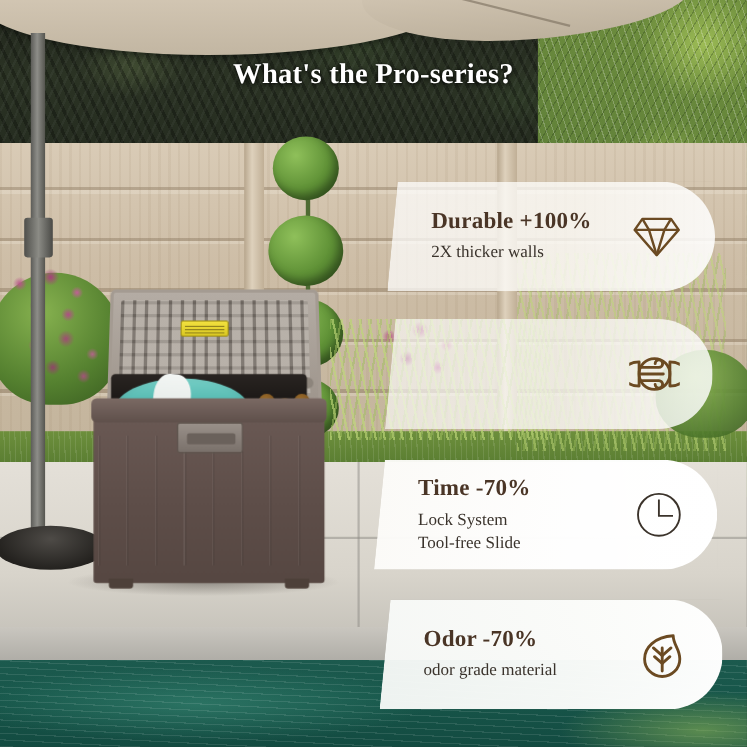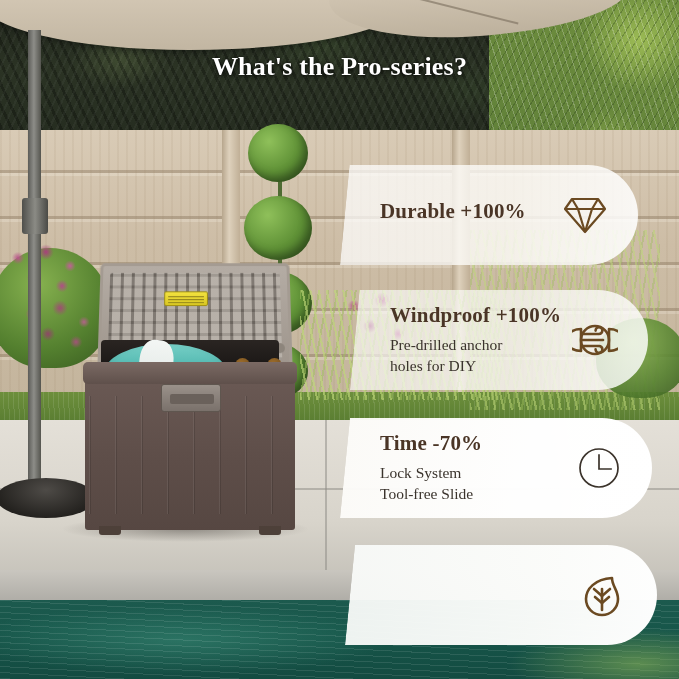--- a/index.html
+++ b/index.html
@@ -371,43 +371,39 @@
         <div class="foot" style="left:14px;"></div>
         <div class="foot" style="right:14px;"></div>
       </div>
       <div class="rim"></div>
       <div class="latch"></div>
     </div>
   </div>
 
   <div class="title">What's the Pro-series?</div>
 
-  <div class="card" style="left:340px; top:165px; width:298px;">
+  <div class="card" style="left:352px; top:165px; width:298px;">
     <div class="card-bg" style="background:linear-gradient(105deg, rgba(255,255,255,.72) 0%, rgba(253,252,248,.80) 55%, rgba(255,255,255,.88) 100%);"></div>
     <div class="card-text">
       <div class="card-title">Durable +100%</div>
+      <div class="card-line">2X thicker walls</div>
     </div>
     <div class="card-icon">
       <svg width="44" height="40" viewBox="0 0 44 40" fill="none" stroke="#6b4a22" stroke-width="2.2" stroke-linejoin="round">
         <path d="M9 4 H35 L42 14 L22 37 L2 14 Z"></path>
         <path d="M2 14 H42"></path>
         <path d="M9 4 L15 14 L22 37"></path>
         <path d="M35 4 L29 14 L22 37"></path>
         <path d="M15 14 H29"></path>
       </svg>
     </div>
   </div>
 
   <div class="card" style="left:350px; top:290px; width:298px;">
     <div class="card-bg" style="background:linear-gradient(105deg, rgba(255,255,255,.62) 0%, rgba(250,250,246,.74) 55%, rgba(255,255,255,.84) 100%);"></div>
-    <div class="card-text">
-      <div class="card-title">Windproof +100%</div>
-      <div class="card-line">Pre-drilled anchor</div>
-      <div class="card-line">holes for DIY</div>
-    </div>
     <div class="card-icon">
       <svg width="46" height="42" viewBox="0 0 46 42" fill="none" stroke="#6b4a22" stroke-width="2.6" stroke-linecap="round" stroke-linejoin="round">
         <path d="M9 10 A15 11 0 1 0 9 32 Z"></path>
         <path d="M37 10 A15 11 0 1 1 37 32 Z"></path>
         <circle cx="23" cy="21" r="14"></circle>
         <path d="M11 15 H27 a3.4 3.4 0 1 0 -3.4 -3.4"></path>
         <path d="M11 21 H31"></path>
         <path d="M11 27 H27 a3.4 3.4 0 1 1 -3.4 3.4"></path>
       </svg>
     </div>
@@ -424,20 +420,22 @@
       <svg width="44" height="44" viewBox="0 0 44 44" fill="none" stroke="#3b332b" stroke-width="1.7" stroke-linecap="square">
         <circle cx="22" cy="22" r="19"></circle>
         <path d="M22 9 V23 H34"></path>
       </svg>
     </div>
   </div>
 
   <div class="card" style="left:345px; top:545px; width:312px;">
     <div class="card-bg" style="background:linear-gradient(105deg, rgba(248,250,248,.95) 0%, rgba(252,253,251,.97) 60%, rgba(255,255,255,.99) 100%);"></div>
     <div class="card-text">
+      <div class="card-title">Odor -70%</div>
+      <div class="card-line">odor grade material</div>
     </div>
     <div class="card-icon">
       <svg width="44" height="46" viewBox="0 0 44 46" fill="none" stroke="#6b4a22" stroke-width="2.6" stroke-linecap="round" stroke-linejoin="round">
         <path d="M30 6 C13 7 4 17 4 27 a16 16 0 0 0 32 0 c0 -9 -6 -13 -6 -21 Z"></path>
         <path d="M20 38 V17"></path>
         <path d="M20 24 L12 17"></path>
         <path d="M20 24 L28 17"></path>
         <path d="M20 31 L13 25"></path>
         <path d="M20 31 L27 25"></path>
       </svg>

